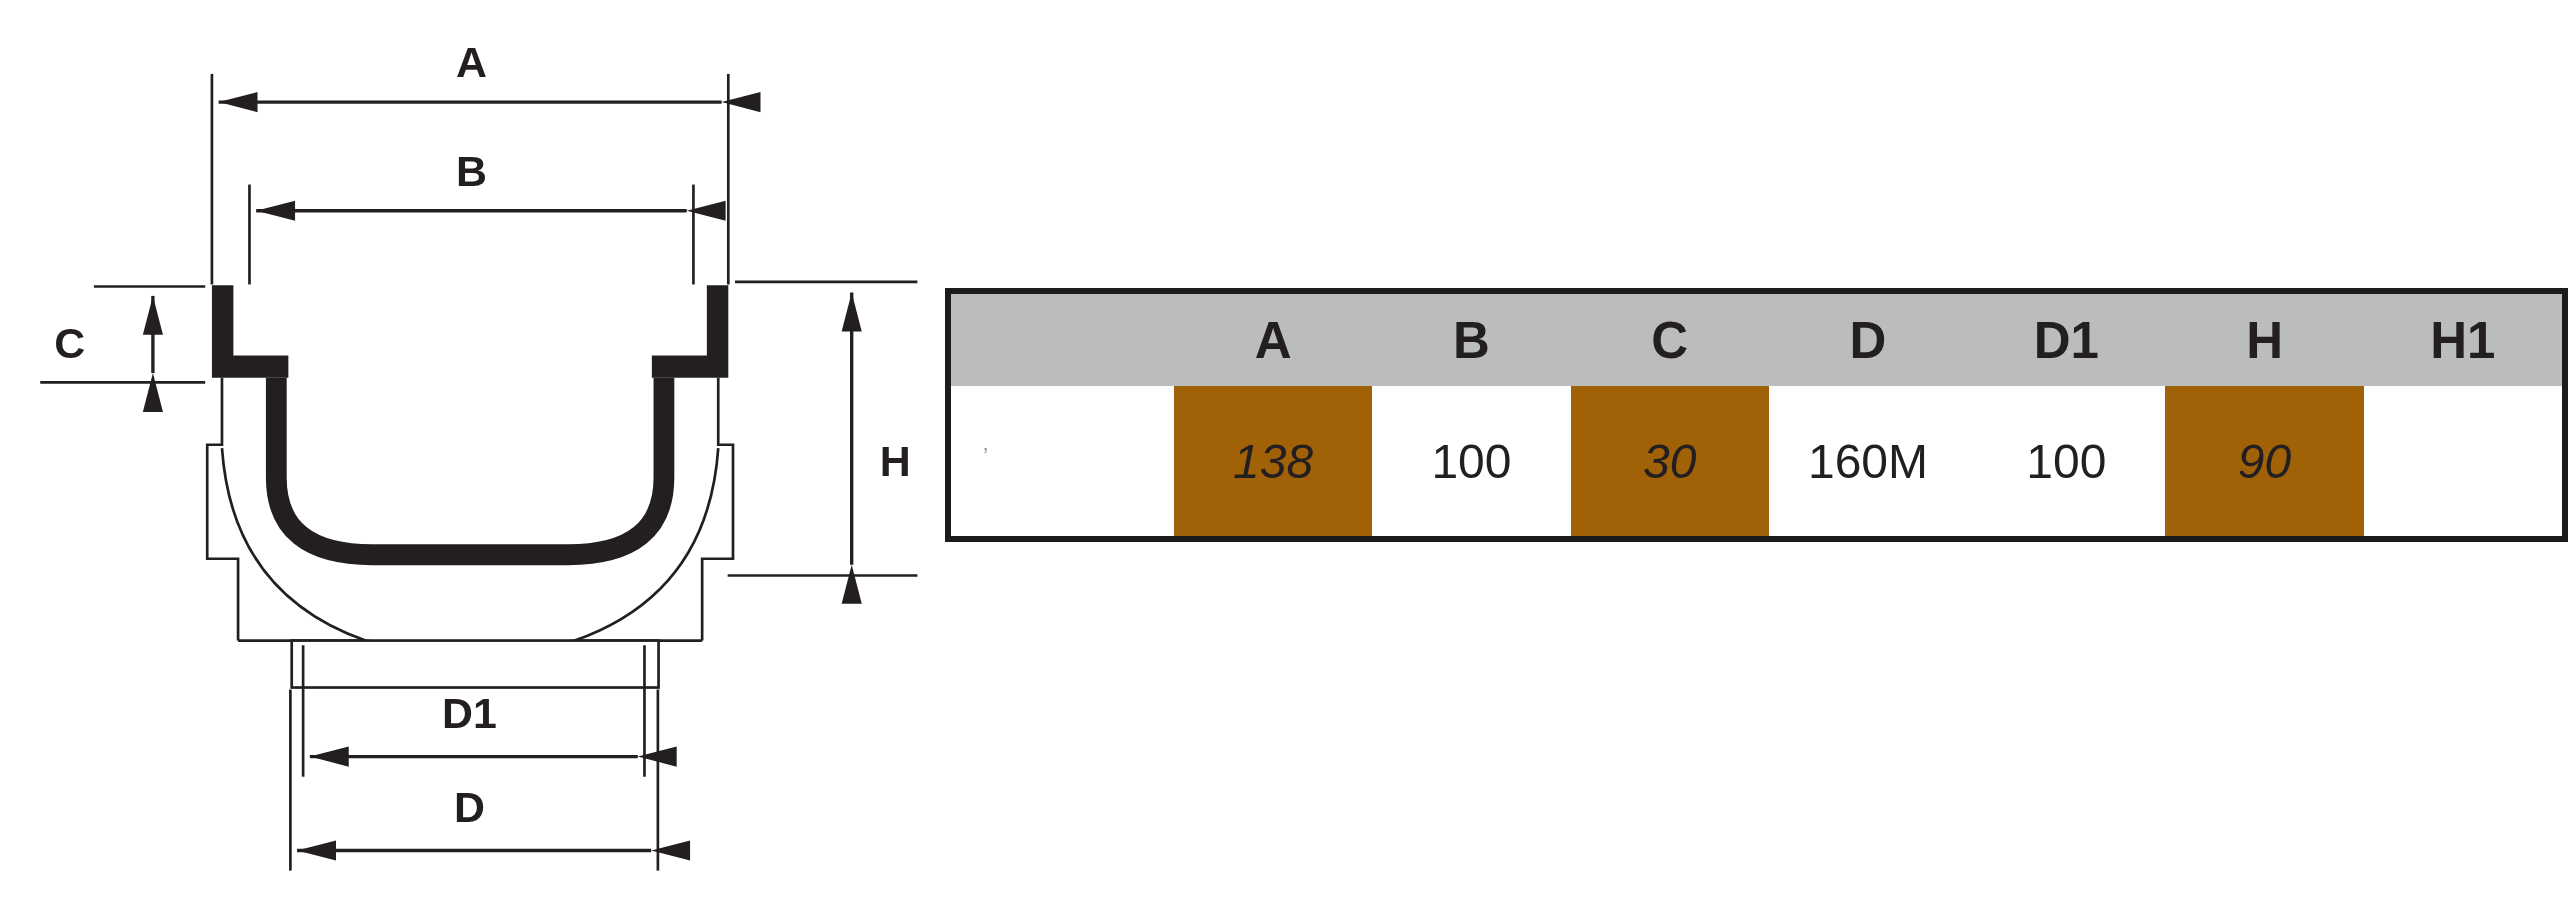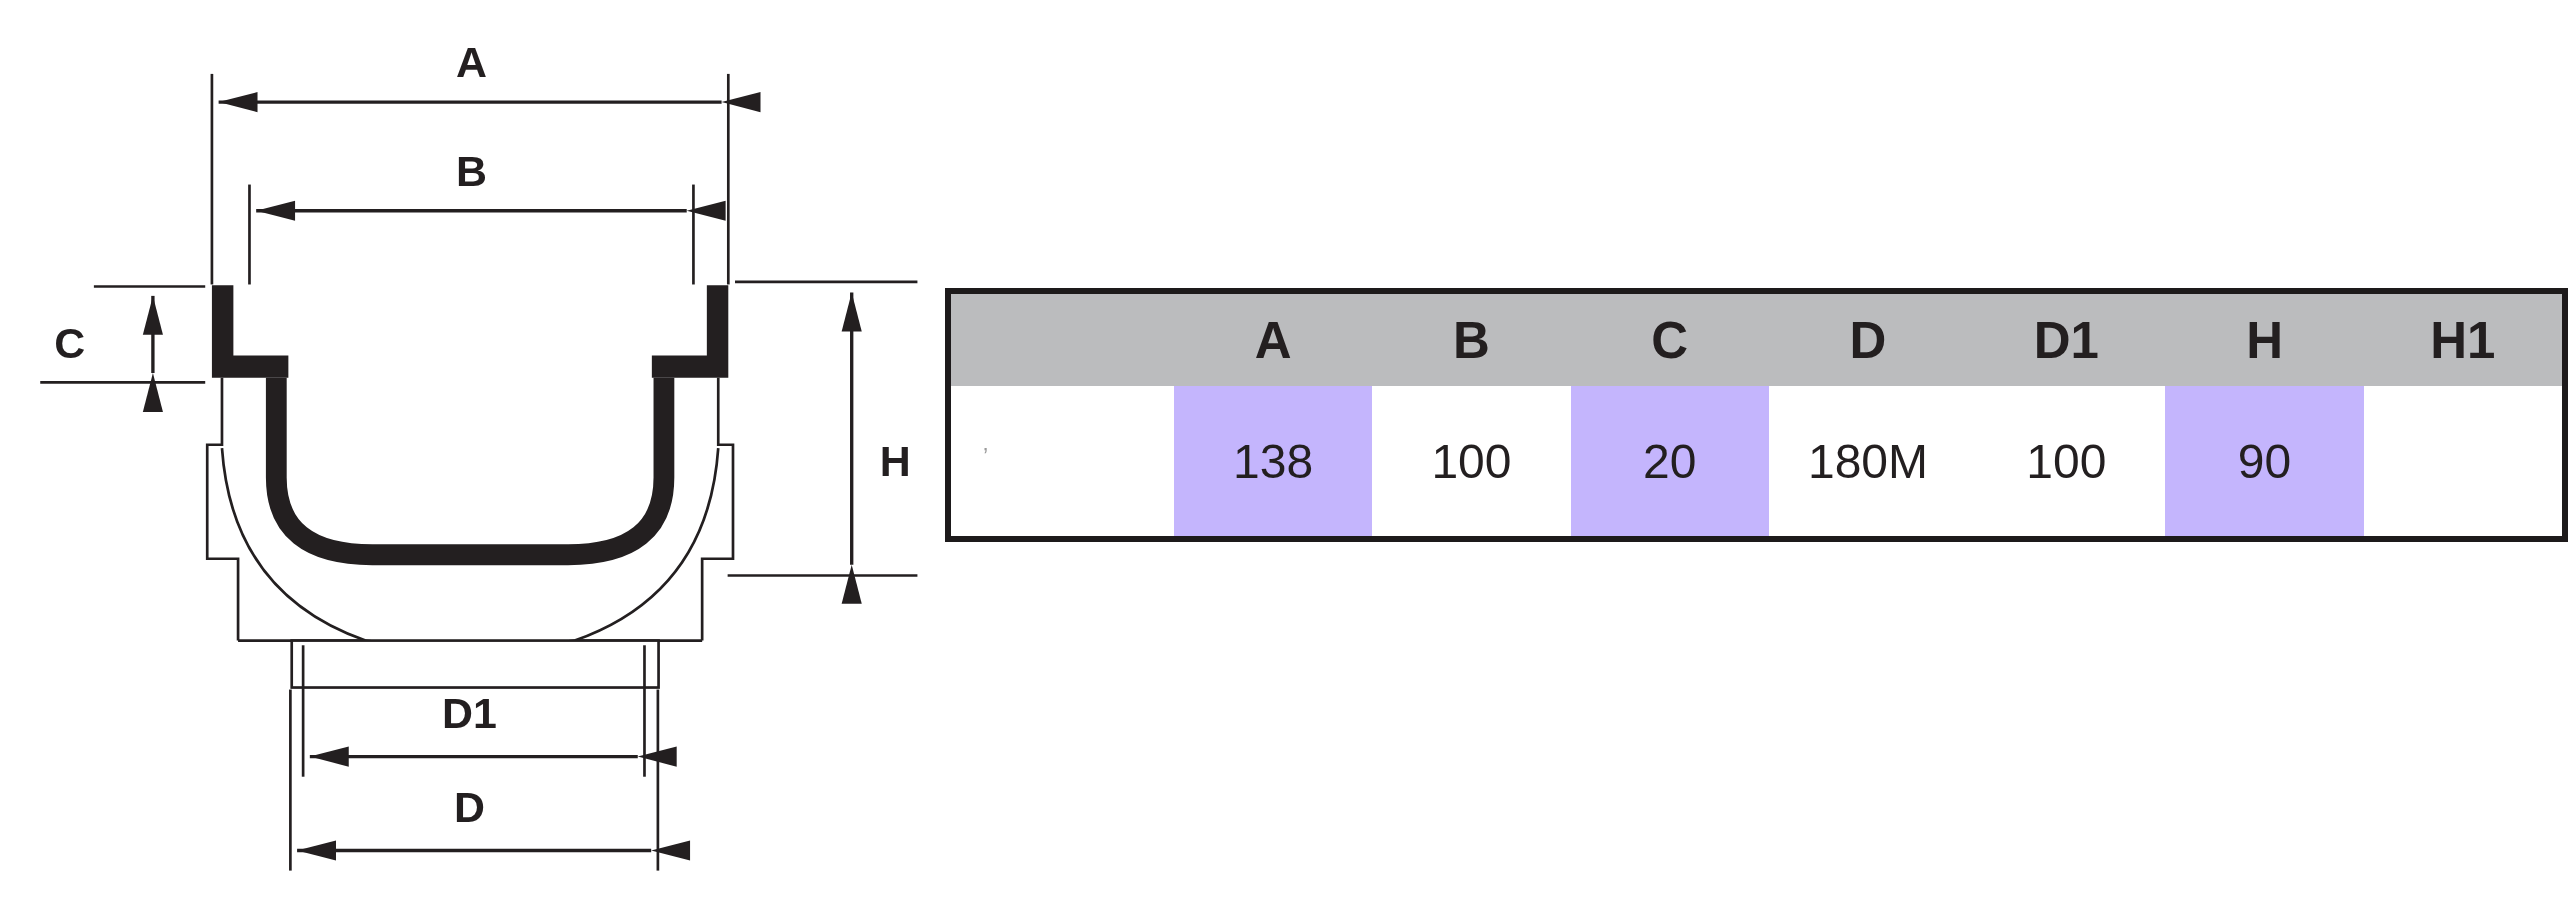--- a/index.html
+++ b/index.html
@@ -38,21 +38,21 @@
     background:#bbbcbe;
     display:flex;align-items:center;justify-content:center;
     font-weight:bold;font-size:51px;color:#231f20;
   }
   .td{
     background:#ffffff;
     display:flex;align-items:center;justify-content:center;
     font-size:48px;color:#231f20;font-weight:normal;
     position:relative;
   }
-  .td.hl{background:#c4b5fd;}
+  .td.hl{background:#a16207;font-style:italic;}
   #stray-mark{
     position:absolute;left:32px;top:58px;
     font-size:23px;color:#9a9a9a;font-weight:normal;
   }
 </style>
 </head>
 <body>
 
 <div id="stage">
 
@@ -136,20 +136,20 @@
     <div class="th">D</div>
     <div class="th">D1</div>
     <div class="th">H</div>
     <div class="th">H1</div>
 
     <div class="td">
       <span id="stray-mark">’</span>
     </div>
     <div class="td hl">138</div>
     <div class="td">100</div>
-    <div class="td hl">20</div>
-    <div class="td">180M</div>
+    <div class="td hl">30</div>
+    <div class="td">160M</div>
     <div class="td">100</div>
     <div class="td hl">90</div>
   </div>
 
 </div>
 
 
 </body></html>

